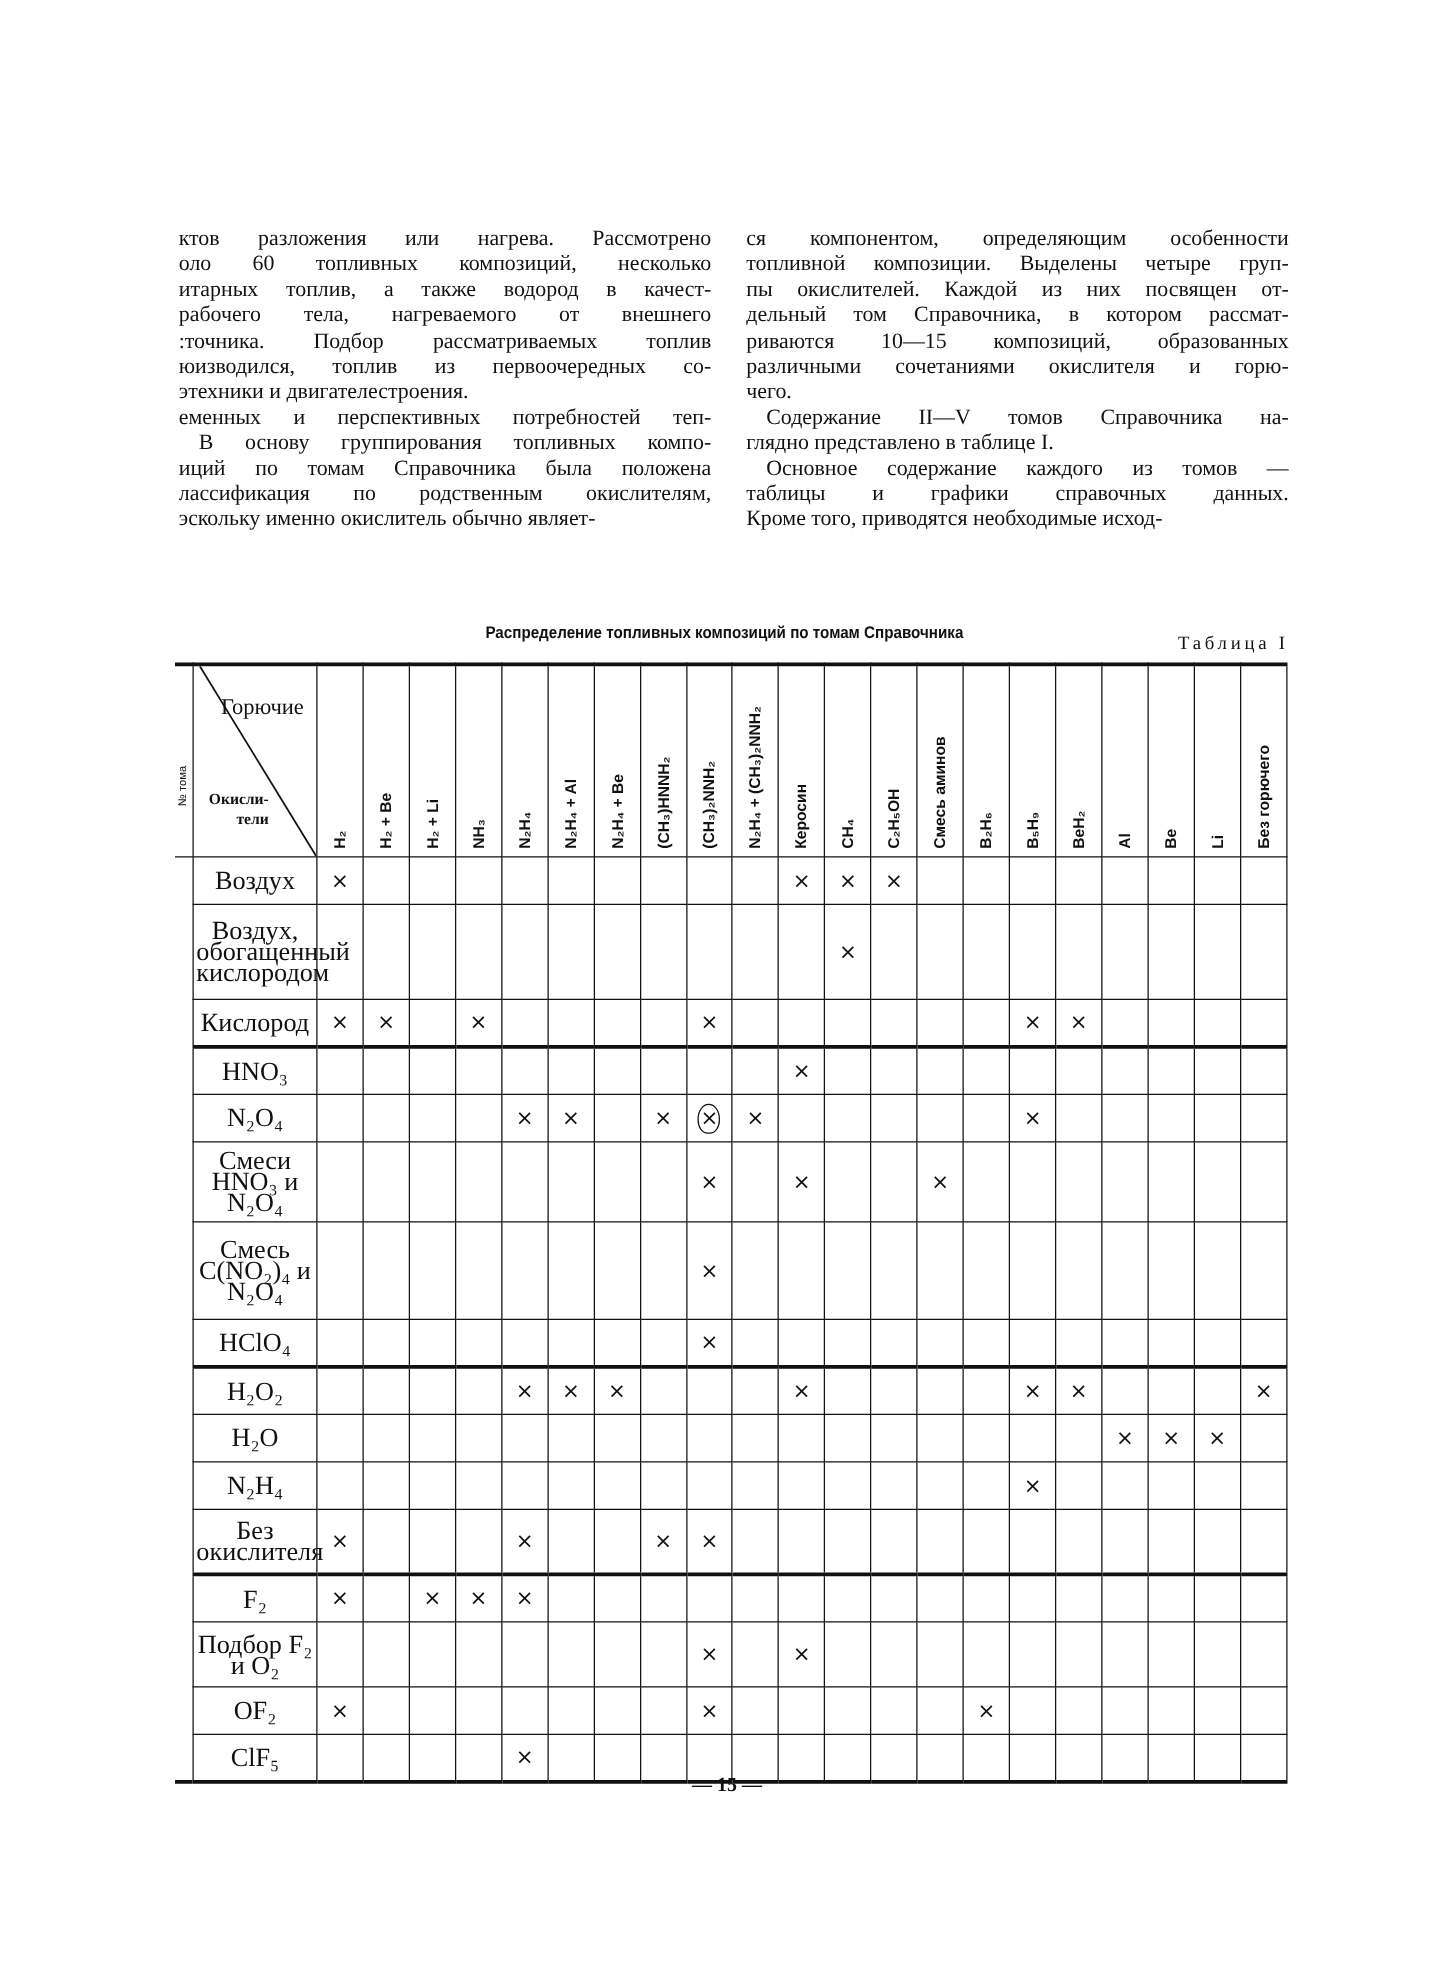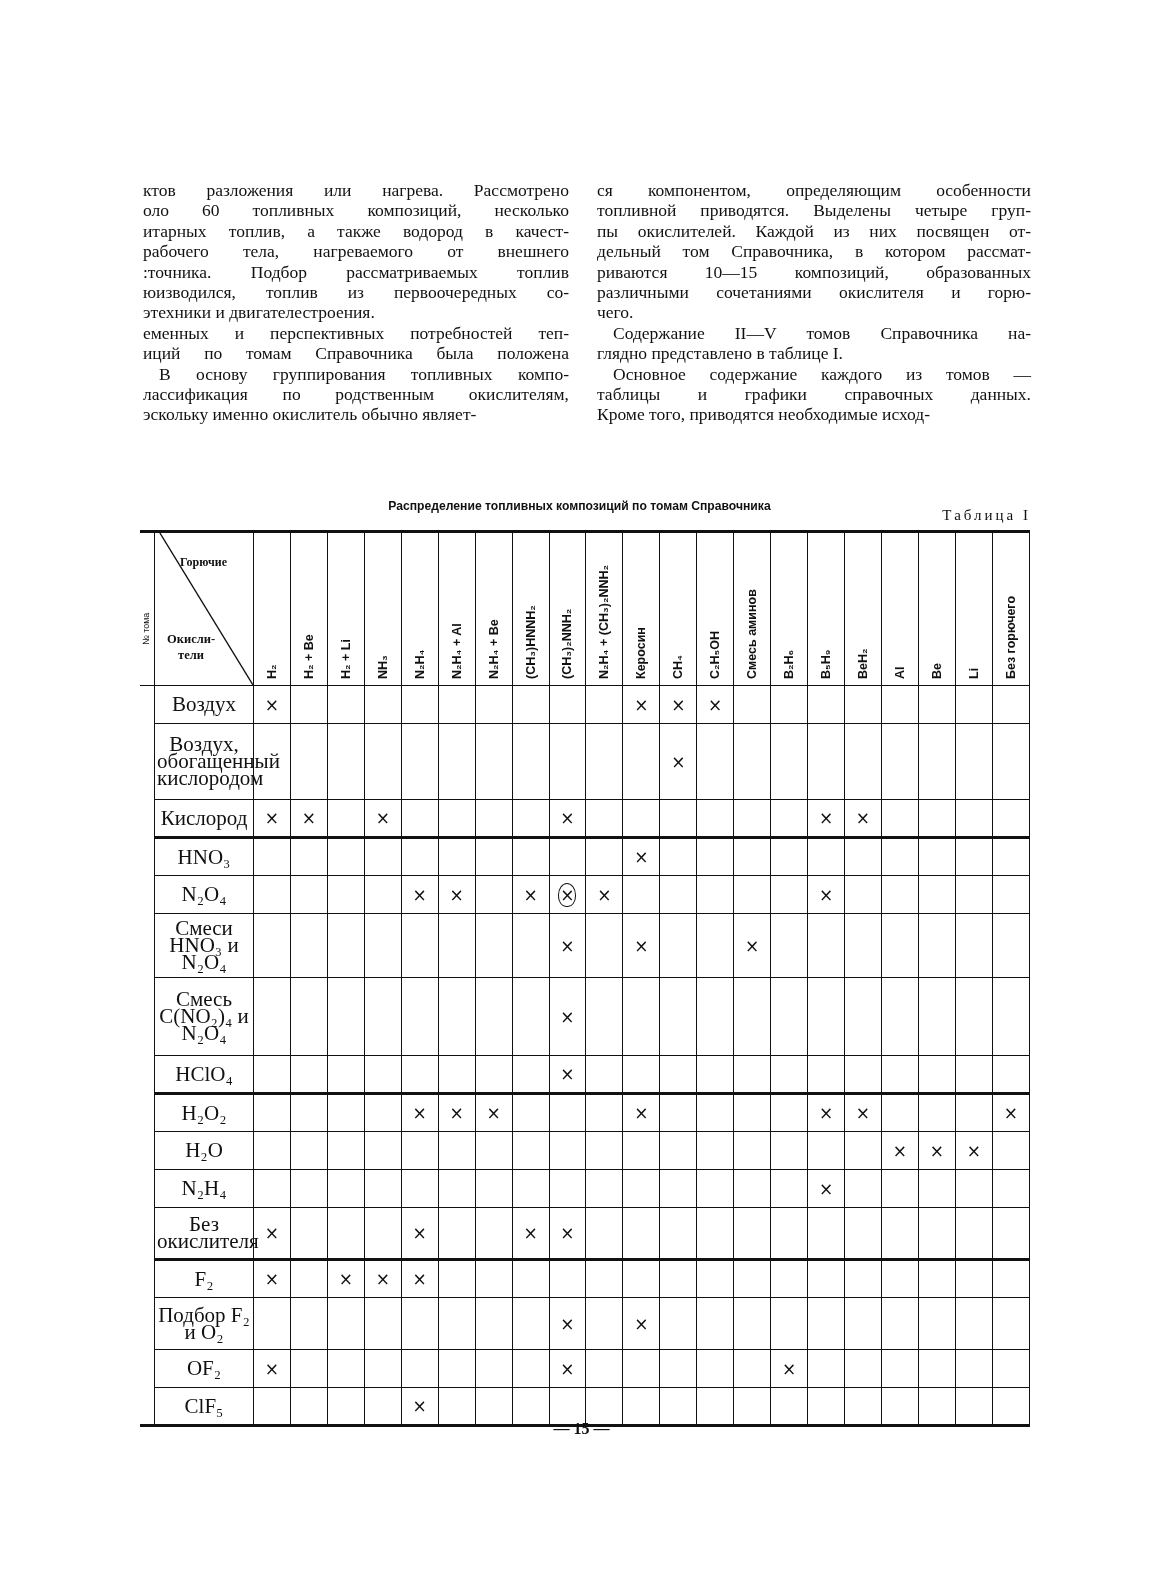--- a/index.html
+++ b/index.html
@@ -18,50 +18,50 @@
   table { border-collapse: collapse; table-layout: fixed; width: 890px; }
   td, th { border: 1.5px solid #111; padding: 0; text-align: center; vertical-align: middle; font-weight: normal; }
   table { border-top: 3px solid #111; border-bottom: 3px solid #111; }
   th.vol { width: 14px; border-left: none; }
   th.diag { width: 98px; height: 152px; position: relative; }
   th.fuel { height: 152px; position: relative; }
   th.fuel .vt { position: absolute; left: 50%; bottom: 6px; transform-origin: left bottom; transform: translateX(7px) rotate(-90deg); white-space: nowrap; font-size: 12.5px; font-weight: bold; font-family: "Liberation Sans", sans-serif; }
   th.vol .vt { position: absolute; bottom: 40px; left: 11px; transform-origin: left bottom; transform: rotate(-90deg); white-space: nowrap; font-size: 9px; font-family: "Liberation Sans", sans-serif; }
   th.vol { position: relative; }
   .diag-line { position: absolute; inset: 0; }
-  .diag-top { position: absolute; top: 22px; right: 26px; font-size: 12px; font-weight: bold; }
-  .diag-bot { position: absolute; left: 12px; top: 98px; font-size: 12.5px; font-weight: bold; line-height: 16px; text-align: center; }
+  .diag-top { position: absolute; top: 22px; right: 10px; font-size: 18px; font-weight: normal; }
+  .diag-bot { position: absolute; left: 12px; top: 98px; font-size: 12.5px; font-weight: bold; line-height: 16px; text-align: right; }
   td.ox { font-size: 21px; line-height: 17px; padding: 6px 2px; }
   td.mark { font-family: "DejaVu Sans", sans-serif; font-size: 17px; }
   td.vol-cell { border-left: none; border-top: none; border-bottom: none; }
   tr.group-end td { border-bottom: 3px solid #111; }
   .circled { display: inline-block; border: 1.5px solid #111; border-radius: 50% 50% 45% 45%; width: 16px; height: 22px; line-height: 22px; }
 
   .page-num { position: absolute; top: 1420px; left: 0; width: 100%; text-align: center; font-size: 16px; font-weight: bold; }
 </style>
 </head>
 <body>
 
 <div class="col left" id="leftCol">
     <span class="line">ктов разложения или нагрева. Рассмотрено</span>
     <span class="line">оло 60 топливных композиций, несколько</span>
     <span class="line">итарных топлив, а также водород в качест-</span>
     <span class="line">рабочего тела, нагреваемого от внешнего</span>
     <span class="line">:точника. Подбор рассматриваемых топлив</span>
     <span class="line">юизводился, топлив из первоочередных со-</span>
     <span class="line last">этехники и двигателестроения.</span>
     <span class="line">еменных и перспективных потребностей теп-</span>
+    <span class="line indent">В основу группирования топливных компо-</span>
     <span class="line">иций по томам Справочника была положена</span>
-    <span class="line indent">В основу группирования топливных компо-</span>
     <span class="line">лассификация по родственным окислителям,</span>
     <span class="line last">эскольку именно окислитель обычно являет-</span>
   </div>
 <div class="col right" id="rightCol">
     <span class="line">ся компонентом, определяющим особенности</span>
-    <span class="line">топливной приводятся. Выделены четыре груп-</span>
+    <span class="line">топливной композиции. Выделены четыре груп-</span>
     <span class="line">пы окислителей. Каждой из них посвящен от-</span>
     <span class="line">дельный том Справочника, в котором рассмат-</span>
     <span class="line">риваются 10—15 композиций, образованных</span>
     <span class="line">различными сочетаниями окислителя и горю-</span>
     <span class="line last">чего.</span>
     <span class="line indent">Содержание II—V томов Справочника на-</span>
     <span class="line last">глядно представлено в таблице I.</span>
     <span class="line indent">Основное содержание каждого из томов —</span>
     <span class="line">таблицы и графики справочных данных.</span>
     <span class="line last">Кроме того, приводятся необходимые исход-</span>

